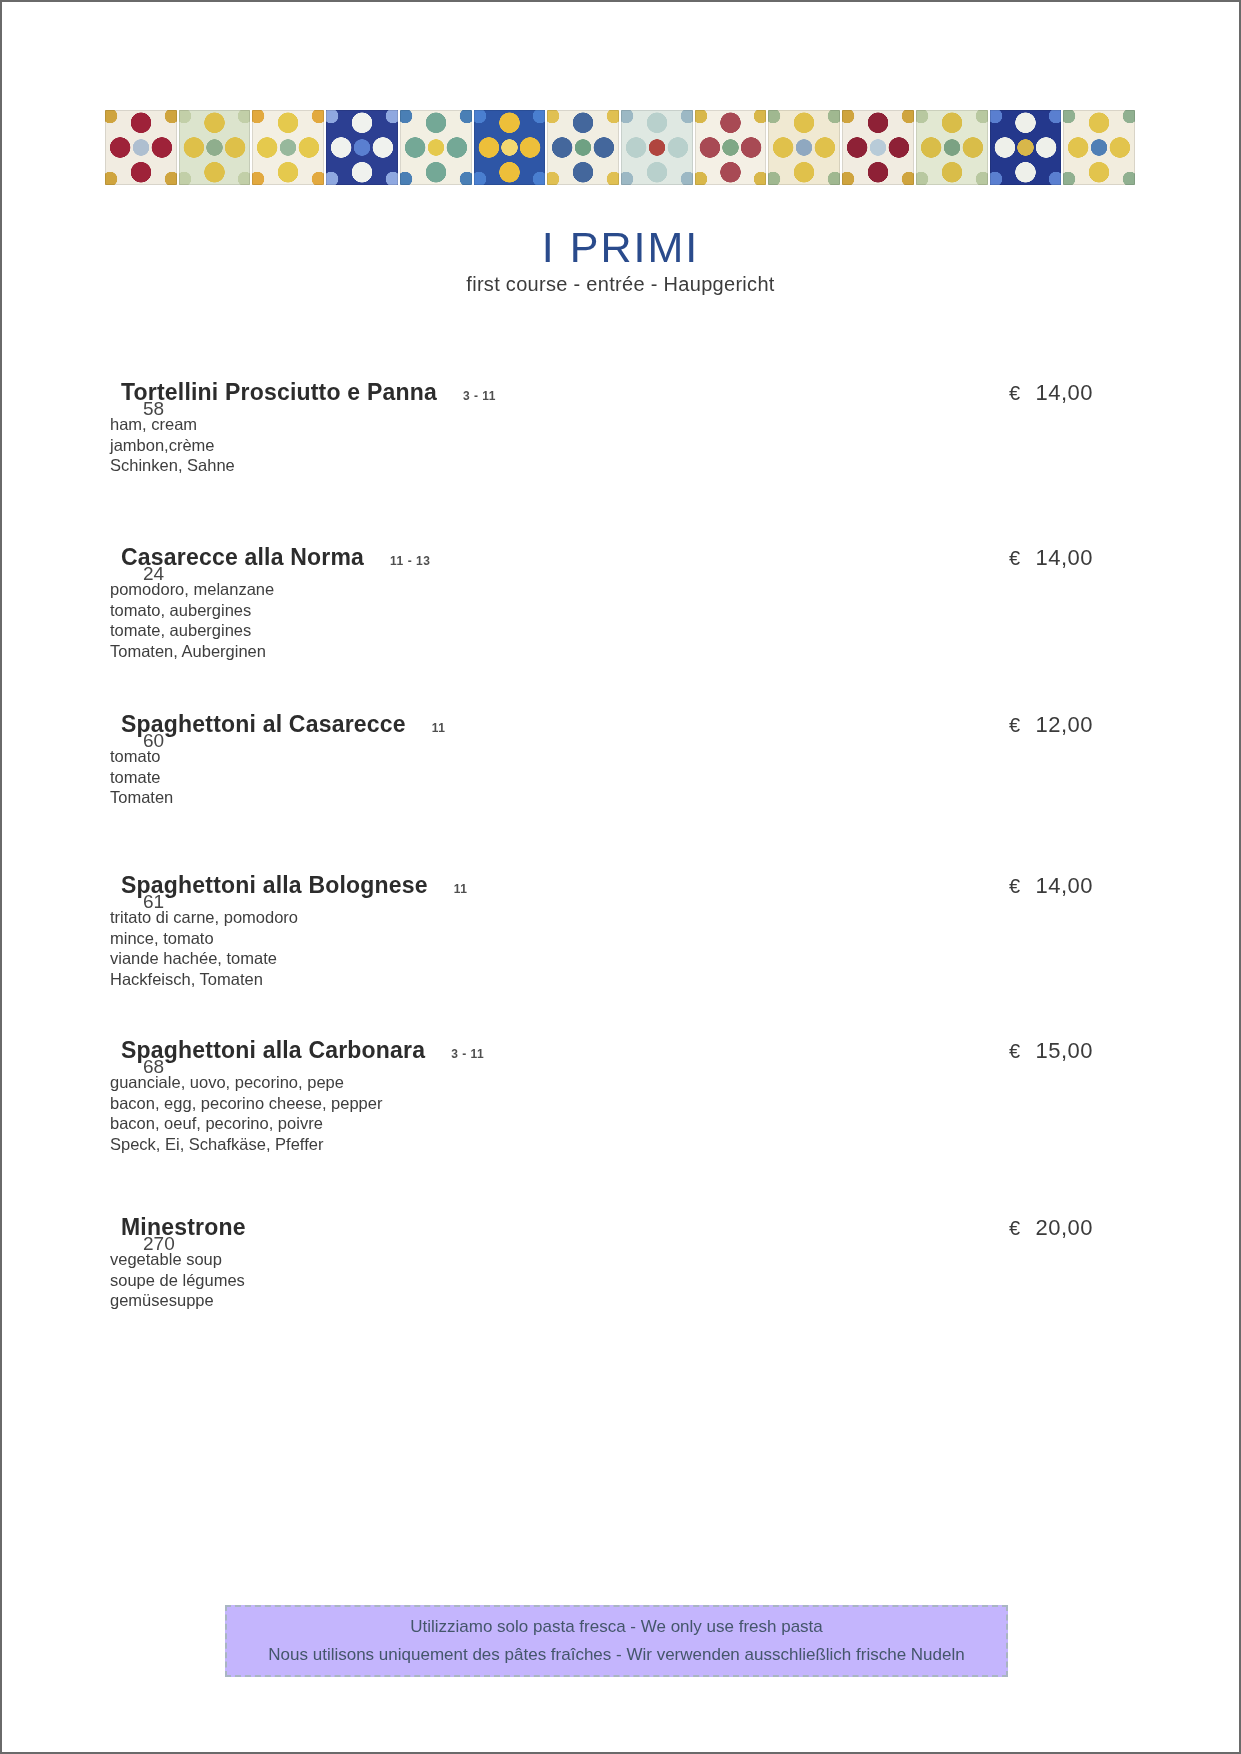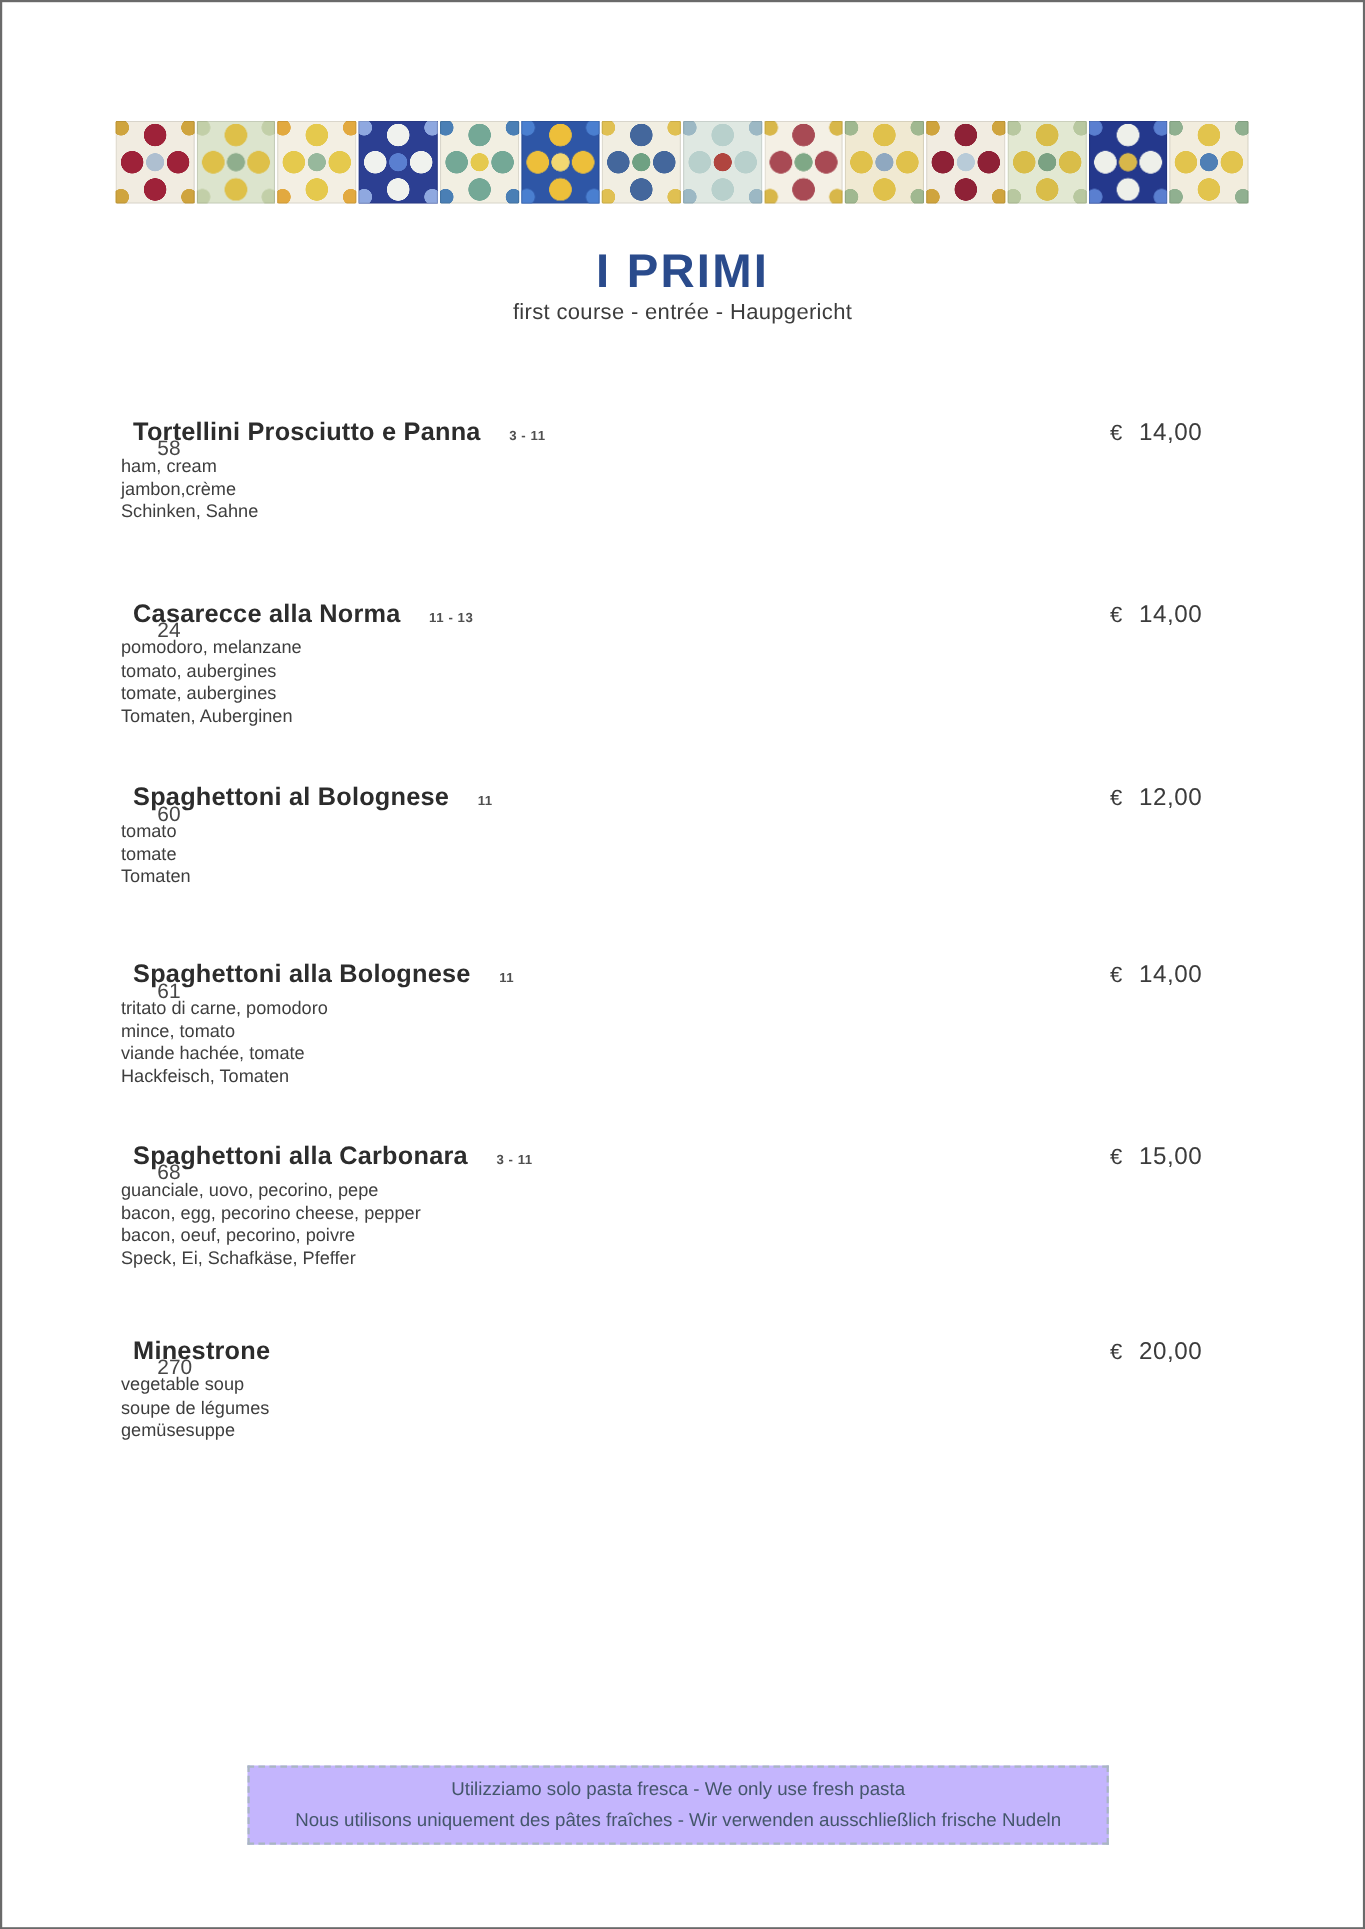--- a/index.html
+++ b/index.html
@@ -22,21 +22,21 @@
   }
   .tile {
     flex:1 1 0; height:100%;
     box-shadow: inset 0 0 0 1px rgba(0,0,0,.10);
   }
 
   
   .page-title {
     position:absolute; top:222px; left:0; width:100%;
     text-align:center;
-    font-size:43px; line-height:1.1; font-weight:700;
+    font-size:43px; line-height:1.1; font-weight:400;
     letter-spacing:2px;
     color:#2a4b8c;
   }
   .page-subtitle {
     position:absolute; top:271px; left:0; width:100%;
     text-align:center;
     font-size:20px; color:#3c3c3c;
     letter-spacing:0.3px;
   }
 
@@ -143,21 +143,21 @@
           <div>pomodoro, melanzane</div>
           <div>tomato, aubergines</div>
           <div>tomate, aubergines</div>
           <div>Tomaten, Auberginen</div>
         </div>
   </div>
 
   <div class="item" style="top: 708px;">
     <span class="num">60</span>
     <div class="title-row">
-      <span class="name">Spaghettoni al Bolognese</span>
+      <span class="name">Spaghettoni al Casarecce</span>
       <span class="allerg">11</span>
     </div>
     <div class="price">
       <span class="cur">€</span>
       <span class="amount">12,00</span>
     </div>
     <div class="desc">
           <div>tomato</div>
           <div>tomate</div>
           <div>Tomaten</div>

